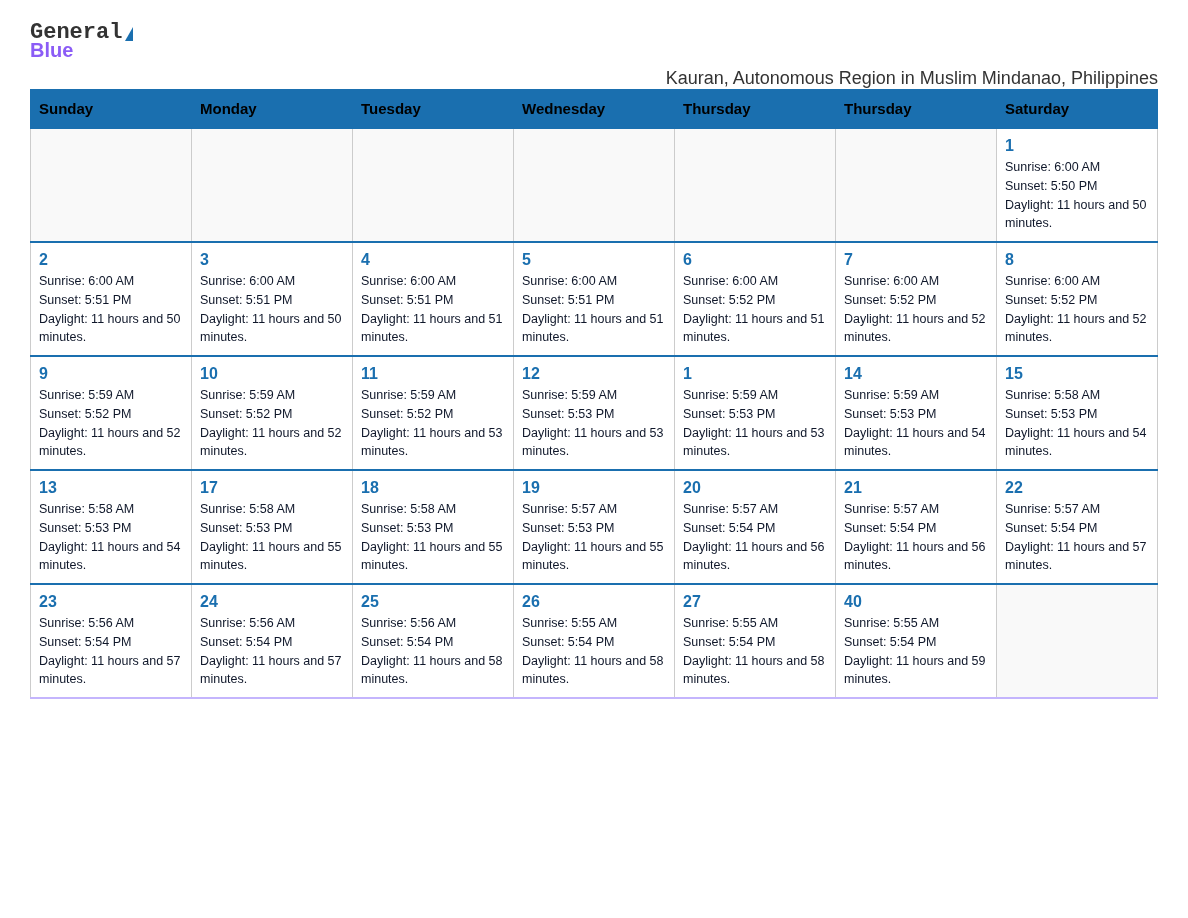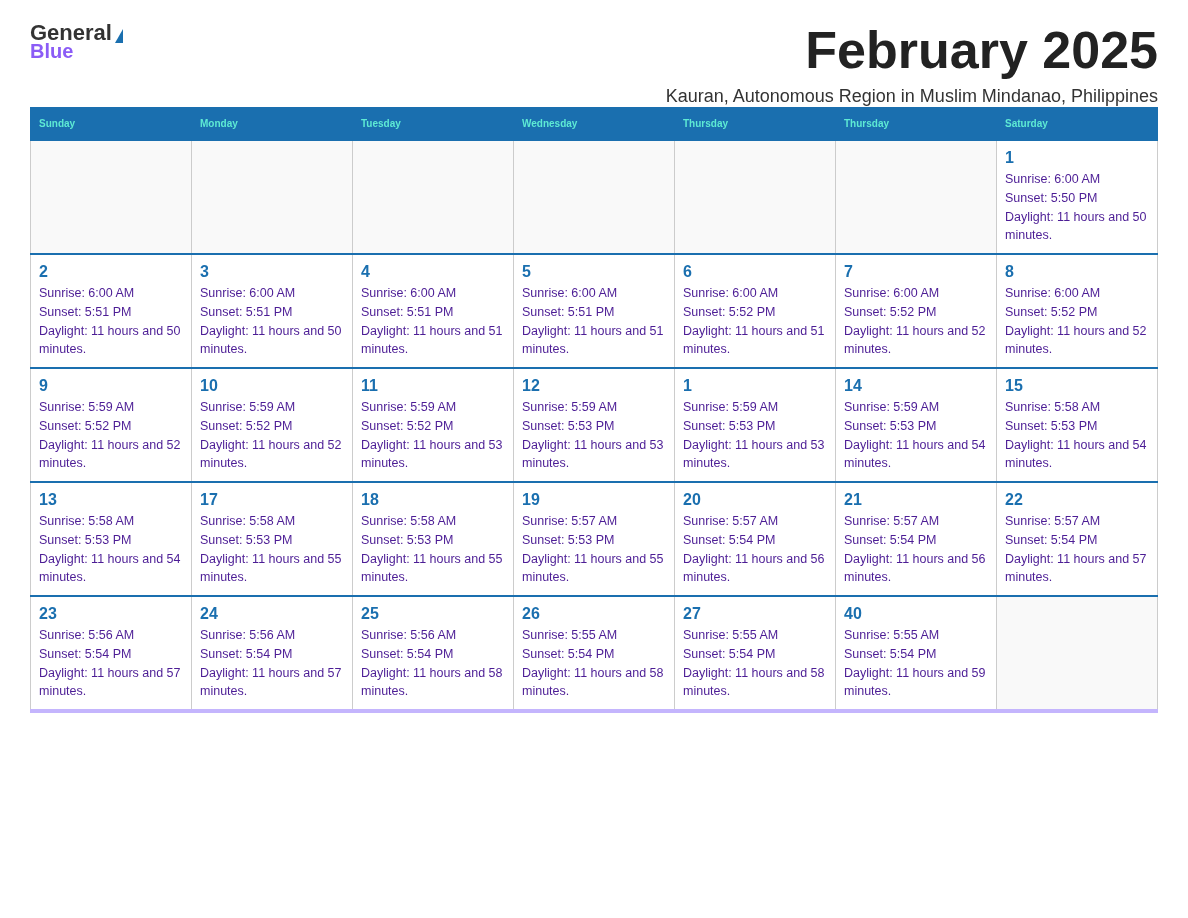--- a/index.html
+++ b/index.html
@@ -18,20 +18,21 @@
     .logo {
       display: flex;
       flex-direction: column;
       align-items: flex-start;
     }
     .logo-general {
       font-size: 22px;
       font-weight: bold;
       color: #333;
       letter-spacing: 0;
+      font-family: Liberation Mono, monospace;
     }
     .logo-blue {
       font-size: 20px;
       font-weight: bold;
       color: #8b5cf6;
       margin-top: -6px;
     }
     .logo-triangle {
       display: inline-block;
       width: 0;
@@ -53,22 +54,22 @@
       color: #333;
       margin-bottom: 0;
     }
     .calendar {
       width: 100%;
       border-collapse: collapse;
       border: 1px solid #aaa;
     }
     .calendar th {
       background-color: #1a6faf;
-      color: #5eead4;
-      font-size: 10px;
+      color: #000000;
+      font-size: 15px;
       font-weight: bold;
       padding: 10px 8px;
       text-align: left;
       border: 1px solid #1a6faf;
     }
     .calendar td {
       vertical-align: top;
       padding: 8px 8px;
       border: 1px solid #ccc;
       width: 14.28%;
@@ -81,41 +82,40 @@
     }
     .day-num {
       font-size: 16px;
       font-weight: bold;
       color: #1a6faf;
       display: block;
       margin-bottom: 3px;
     }
     .day-info {
       font-size: 12.5px;
-      color: #4c1d95;
+      color: #0f172a;
       line-height: 1.5;
     }
     .empty-cell {
       background: #f9f9f9;
     }
     .calendar tbody tr:last-child {
-      border-bottom: 4px solid #c4b5fd;
+      border-bottom: 2px solid #c4b5fd;
     }
   </style>
 </head>
 <body>
 
 <div class="header-top">
   <div class="logo">
     <div>
       <span class="logo-general">General</span><span class="logo-triangle"></span>
     </div>
     <div class="logo-blue">Blue</div>
   </div>
-  <div class="month-title">February 2025</div>
 </div>
 
 <div class="subtitle">Kauran, Autonomous Region in Muslim Mindanao, Philippines</div>
 
 <table class="calendar">
   <thead>
     <tr>
     <th>Sunday</th>
         <th>Monday</th>
         <th>Tuesday</th>

